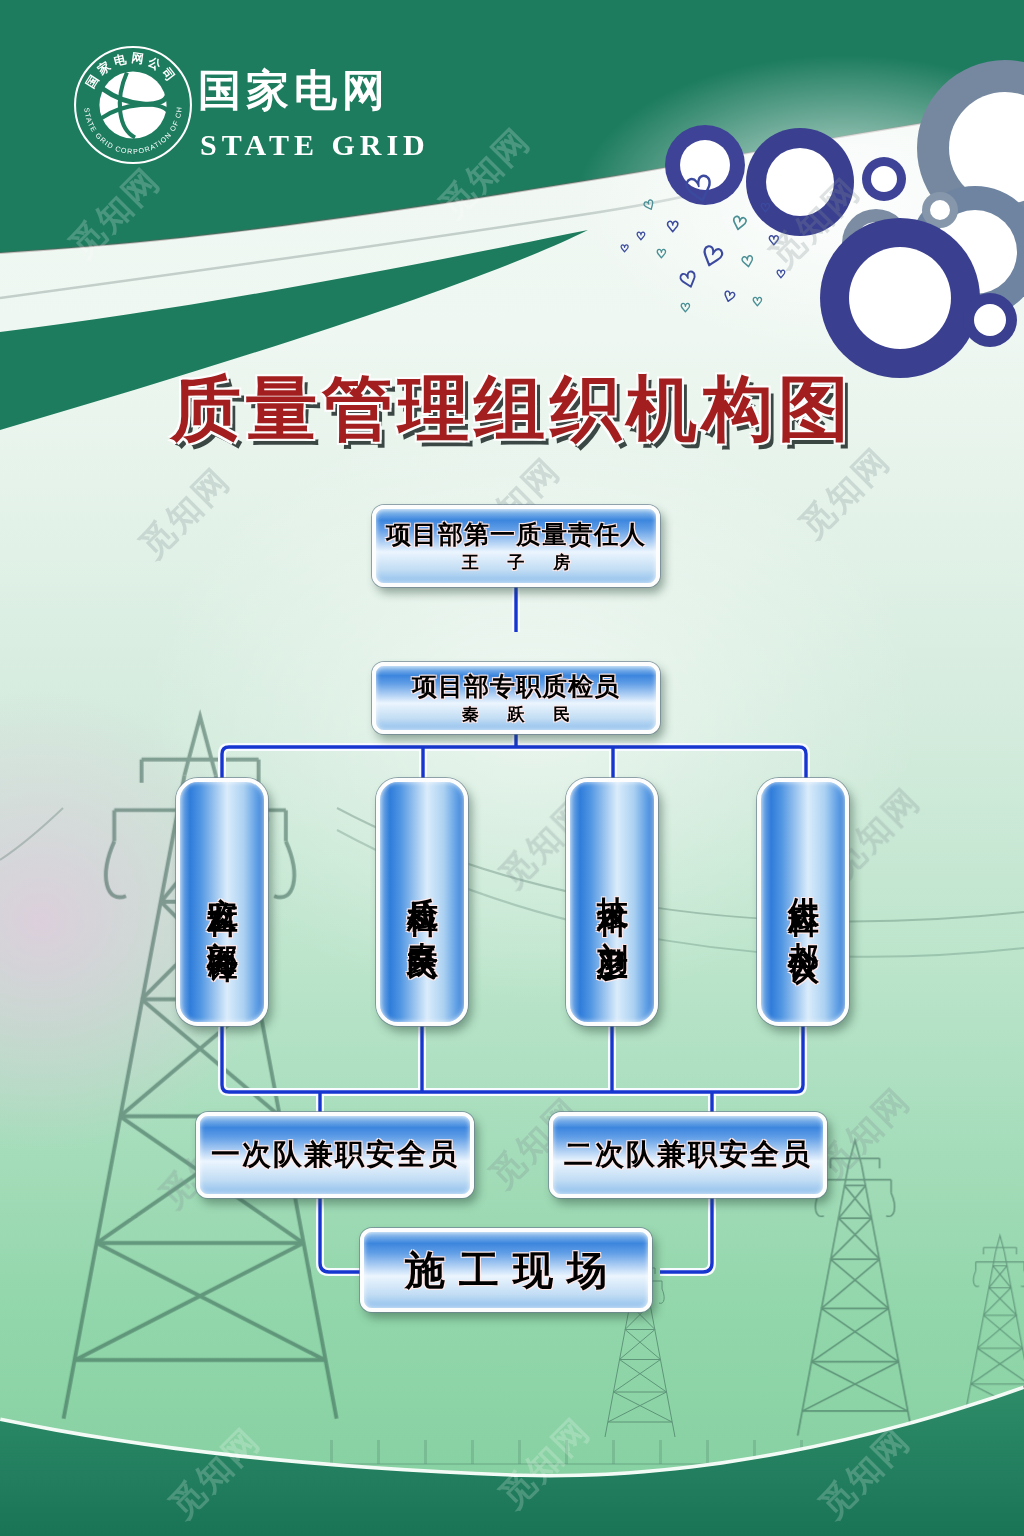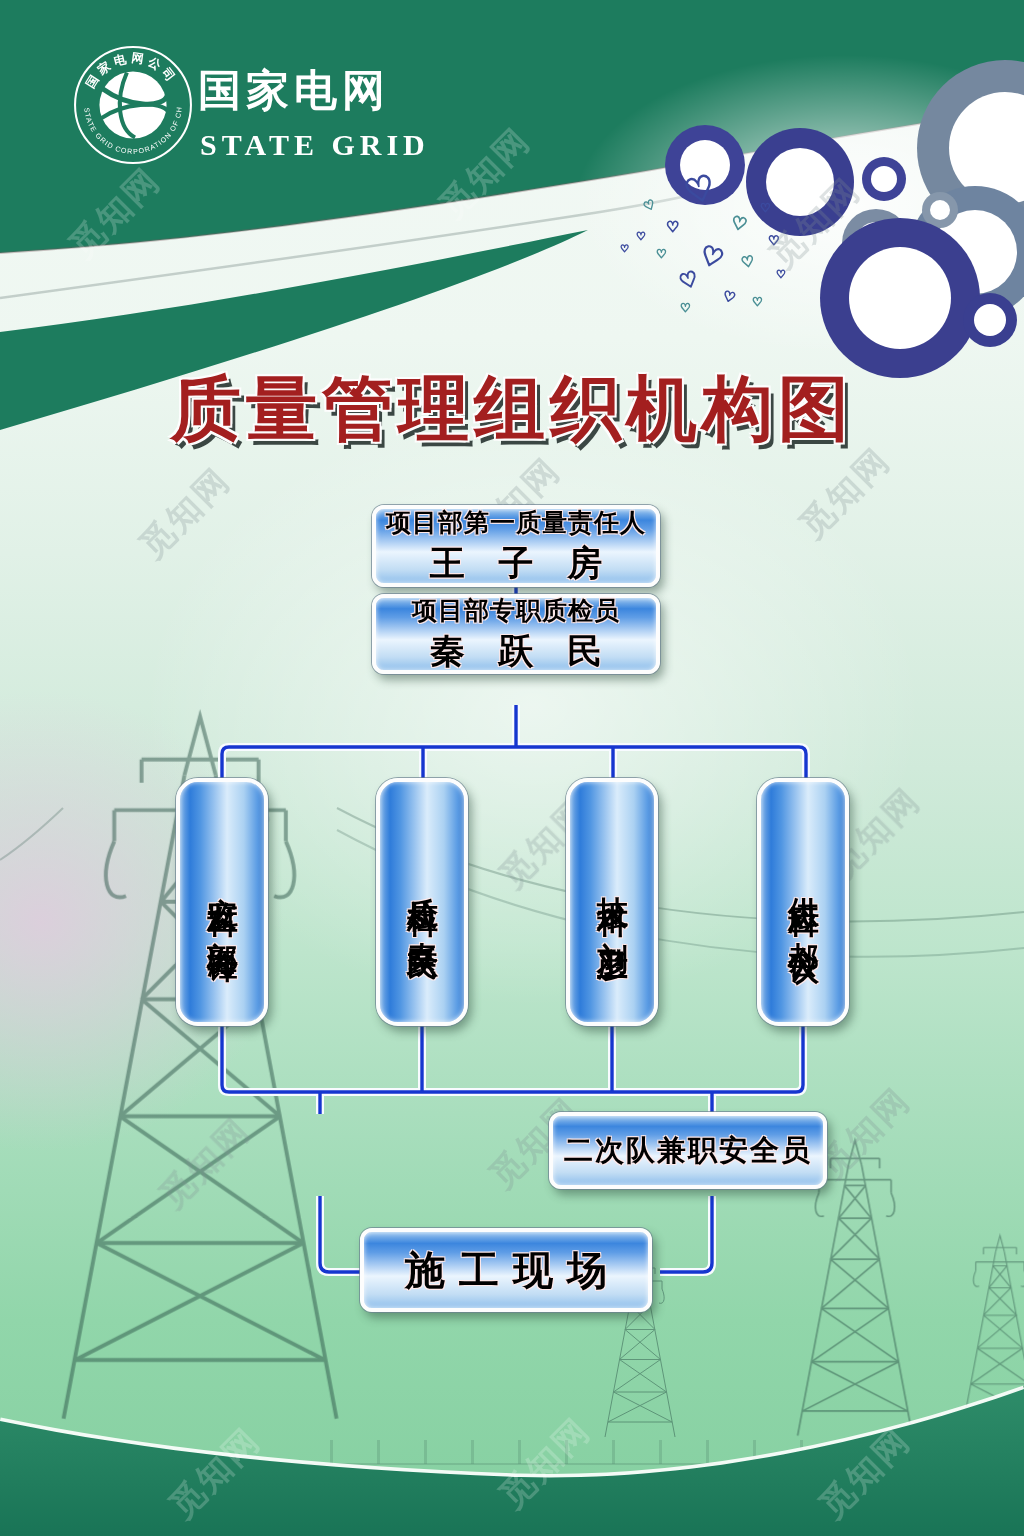--- a/index.html
+++ b/index.html
@@ -33,21 +33,21 @@
     position:absolute;border:4px solid #fdfdfd;border-radius:12px;box-sizing:border-box;
     box-shadow:0 0 0 1px rgba(108,130,145,.7), 4px 6px 10px rgba(40,70,55,.45),
                inset 0 0 5px rgba(255,255,255,.8);
     display:flex;flex-direction:column;align-items:center;justify-content:center;
     color:#000;font-weight:bold;
     background:linear-gradient(180deg,#9cc6ef 0%,#3c86de 15%,#5f9de6 27%,#ebf5fe 58%,#c2ddf4 82%,#8fbfec 100%);
   }
   .btxt{text-shadow:1px 1px 0 rgba(255,233,233,.95),-1px -1px 0 rgba(255,233,233,.95),
         1px -1px 0 rgba(255,233,233,.95),-1px 1px 0 rgba(255,233,233,.95);}
   .box-l1{font-size:25px;letter-spacing:1px;line-height:1.35;}
-  .box-l2{font-size:35px;letter-spacing:12px;line-height:1.3;text-indent:12px;}
+  .box-l2{font-size:17px;letter-spacing:12px;line-height:1.3;text-indent:12px;}
   .vbox{
     writing-mode:vertical-rl;text-orientation:upright;
     border-radius:22px;font-size:31px;letter-spacing:5px;
     background:linear-gradient(90deg,#7fb2e8 0%,#2f7cda 12%,#4f95e2 24%,#daecfb 56%,#abd1f2 76%,#5b9ce4 92%,#3f80d0 100%);
     flex-direction:row;
   }
   .vbox .person{margin-top:30px;}
   .team{font-size:29px;letter-spacing:2px;}
   .site{font-size:40px;letter-spacing:14px;text-indent:14px;}
 </style>
@@ -205,21 +205,21 @@
       <path d="M320,1196 L320,1263 Q320,1272 329,1272 L372,1272"></path>
       <path d="M712,1196 L712,1263 Q712,1272 703,1272 L660,1272"></path>
     </g>
   </svg>
 
   <div class="obox" style="left:372px;top:505px;width:288px;height:82px">
     <div class="btxt box-l1">项目部第一质量责任人</div>
     <div class="btxt box-l2">王 子 房</div>
   </div>
 
-  <div class="obox" style="left:372px;top:594px;width:288px;height:80px">
+  <div class="obox" style="left:372px;top:662px;width:288px;height:72px">
     <div class="btxt box-l1">项目部专职质检员</div>
     <div class="btxt box-l2">秦 跃 民</div>
   </div>
 
   <div class="obox vbox" style="left:176px;top:778px;width:92px;height:248px">
     <span class="btxt dept">安监科</span>
       <span class="btxt person">郭海锋</span>
   </div>
   <div class="obox vbox" style="left:376px;top:778px;width:92px;height:248px">
     <span class="btxt dept">质检科</span>
@@ -227,21 +227,24 @@
   </div>
   <div class="obox vbox" style="left:566px;top:778px;width:92px;height:248px">
     <span class="btxt dept">技术科</span>
       <span class="btxt person">刘彦卫</span>
   </div>
   <div class="obox vbox" style="left:757px;top:778px;width:92px;height:248px">
     <span class="btxt dept">供应科</span>
       <span class="btxt person">郝会议</span>
   </div>
 
-  <div class="obox" style="left:549px;top:1112px;width:278px;height:77px">
+  <div class="obox" style="left:196px;top:1112px;width:278px;height:86px">
+    <div class="btxt team">一次队兼职安全员</div>
+  </div>
+  <div class="obox" style="left:549px;top:1112px;width:278px;height:86px">
     <div class="btxt team">二次队兼职安全员</div>
   </div>
 
   <div class="obox" style="left:360px;top:1228px;width:292px;height:84px">
     <div class="btxt site">施工现场</div>
   </div>
 
 </div>
 
 </body></html>

